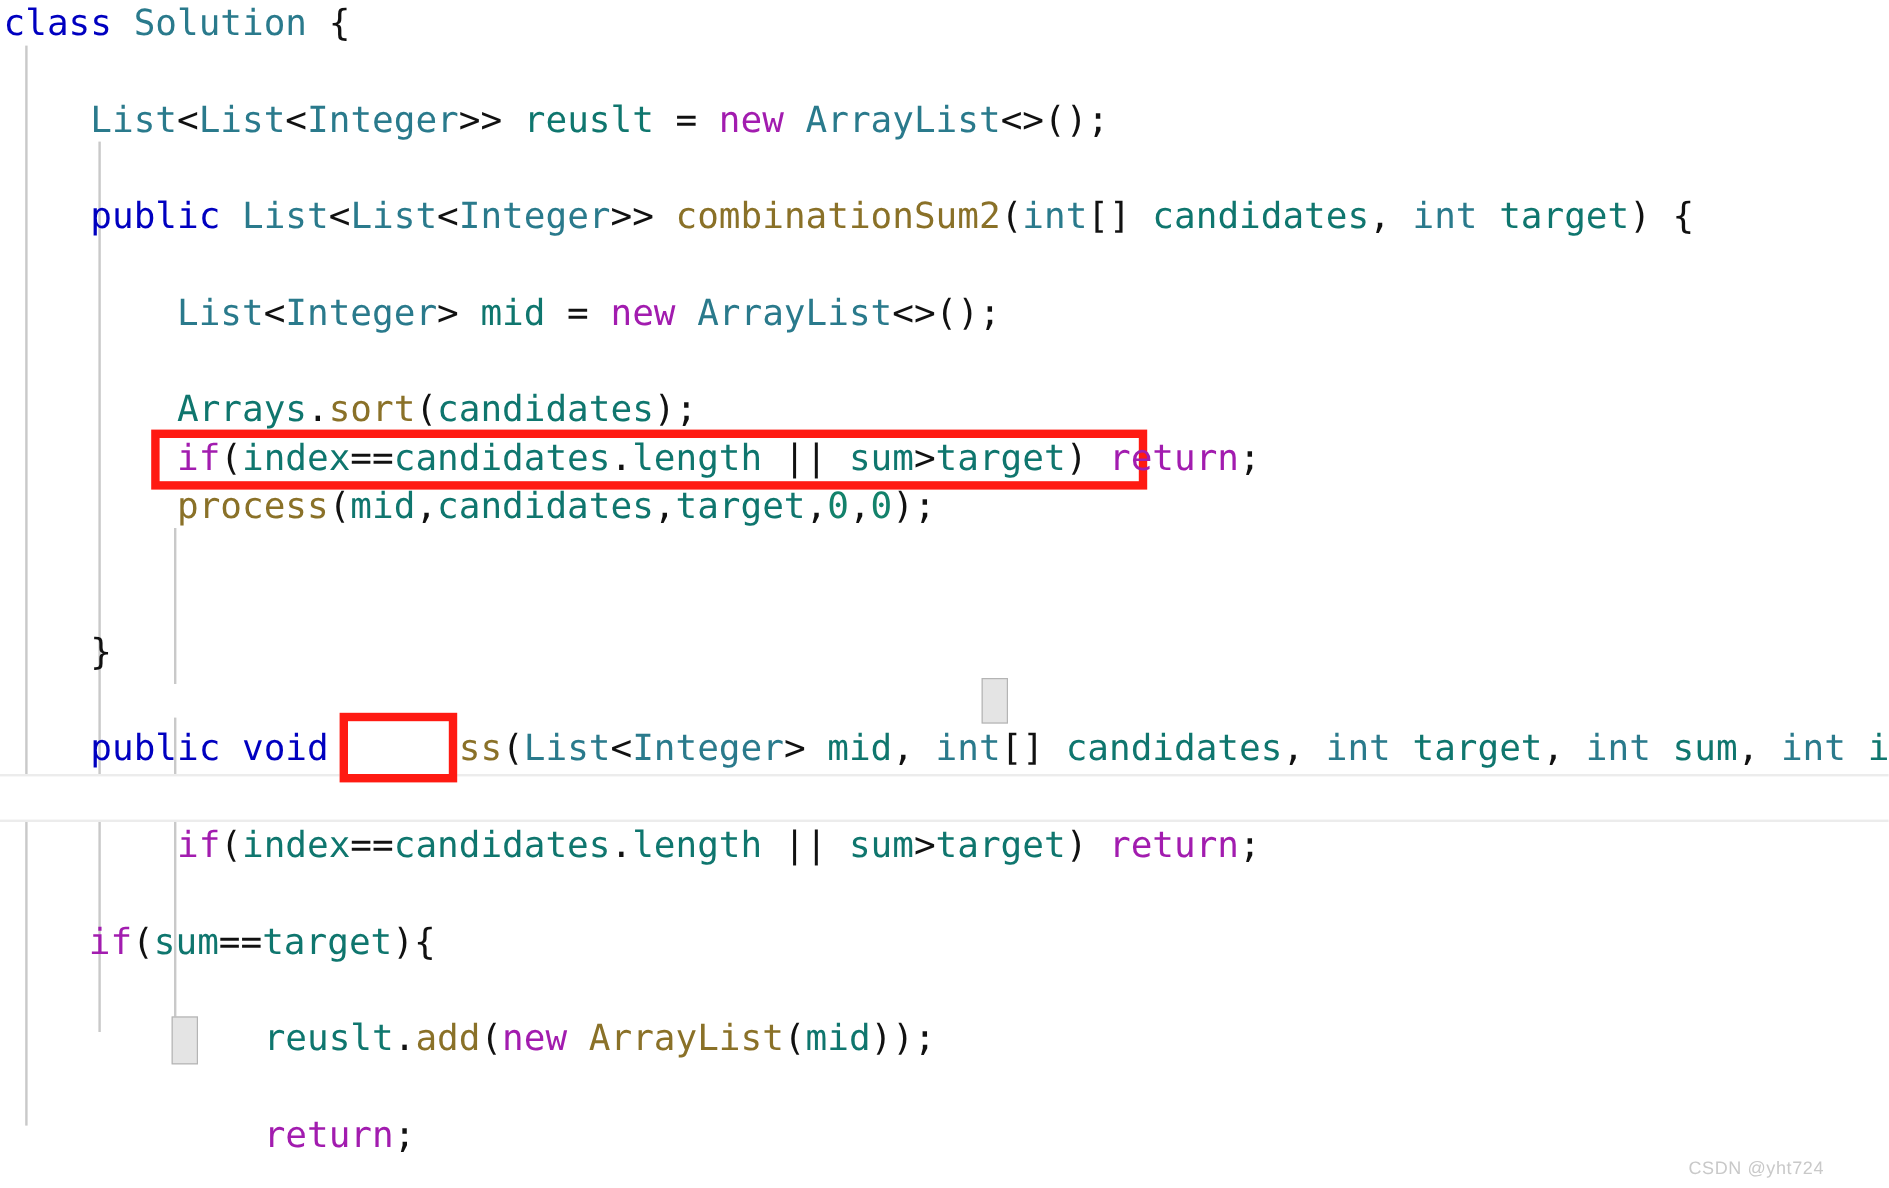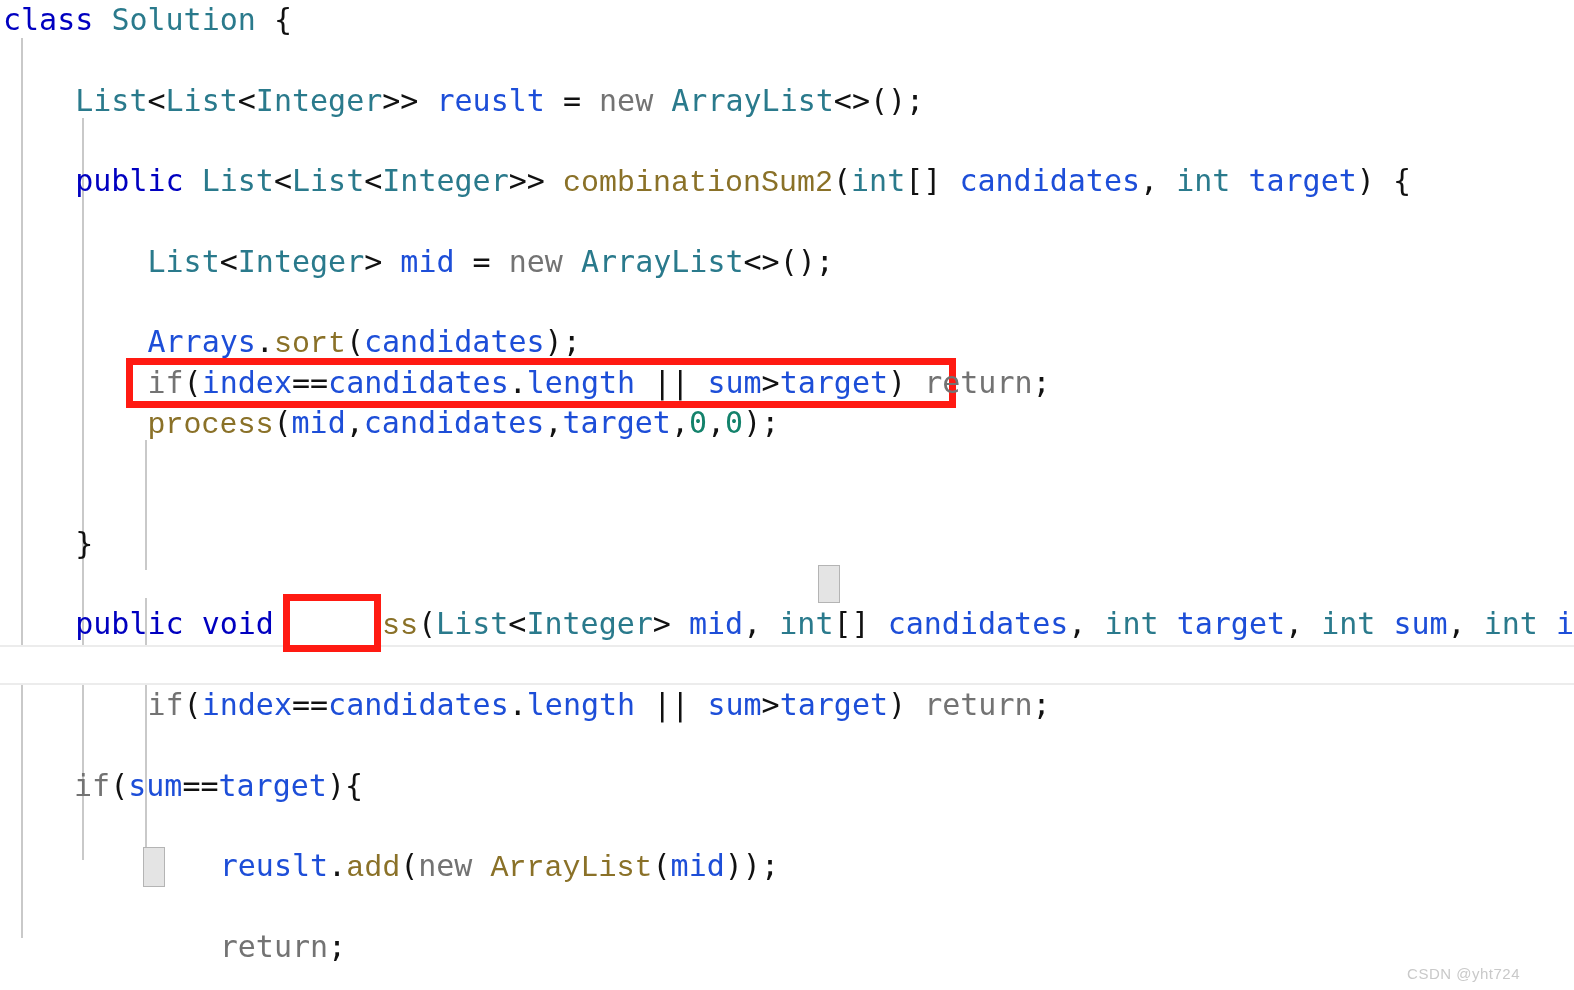--- a/index.html
+++ b/index.html
@@ -43,24 +43,24 @@
     line-height: 40.3px;
     white-space: pre;
     font-size: 30px;
     letter-spacing: 0px;
     color: #111111;
   }
   .line .txt { display: inline-block; }
 
   
   .kw      { color: #0000c0; }   
-  .kw2     { color: #737373; }   
+  .kw2     { color: #a21caf; }   
   .type    { color: #2a7a8c; }
-  .meth    { color: #8a7128; font-family: Liberation Mono, monospace; }   
-  .ident   { color: #1d4ed8; }   
+  .meth    { color: #8a7128; }   
+  .ident   { color: #0f766e; }   
   .num     { color: #13826b; }
   .plain   { color: #111111; }
 
   
   .curline {
     position: absolute;
     left: 0;
     width: 1574px;
     height: 40px;
     background: #ffffff;

